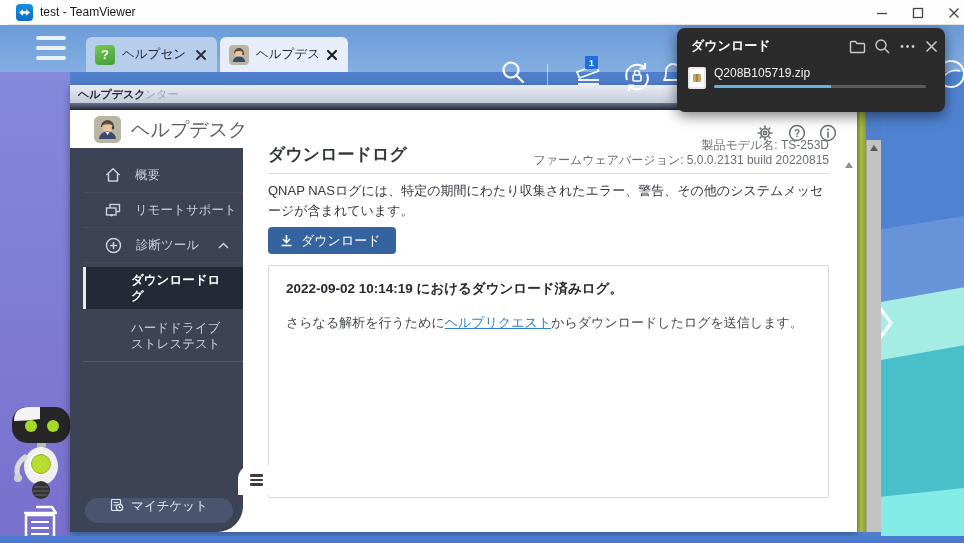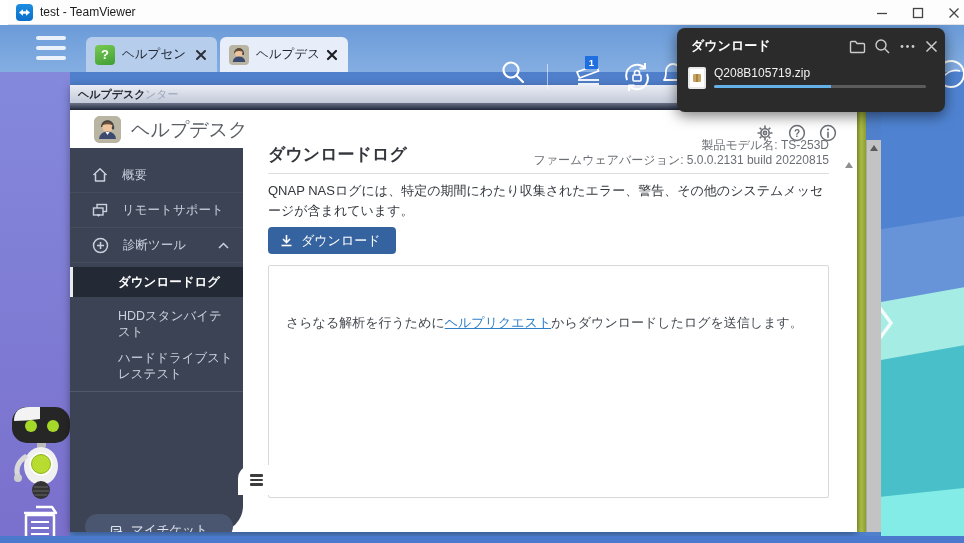--- a/index.html
+++ b/index.html
@@ -50,29 +50,29 @@
   .hd-titlebar-ghost { left:75px; top:2px; font-size:11px; color:#9aa6bb; }
   .hd-darkstrip { left:0; top:18px; width:787px; height:7px; background:linear-gradient(180deg,#6a7389,#1f2839); }
   .hd-content { left:0; top:25px; width:787px; height:422px; background:#fff; overflow:hidden; }
 
   
   .app-avatar { left:24px; top:6px; width:27px; height:27px; border-radius:6px; background:#b9b5a2; overflow:hidden; }
   .app-title { left:61px; top:7px; font-size:19px; color:#5a5f66; }
   .hicon { top:14px; width:18px; height:18px; cursor:pointer; }
 
   
-  .sidebar { left:0; top:38px; width:173px; height:384px; background:#3b4354; border-bottom-right-radius:26px; }
+  .sidebar { left:0; top:38px; width:173px; height:384px; background:#3b4354; border-bottom-right-radius:26px;padding-left:13px; }
   .side-item { position:relative; height:35px; display:flex; align-items:center; gap:14px; padding-left:22px; color:#c9d1dd; font-size:12.5px; cursor:pointer; border-bottom:1px solid rgba(255,255,255,.05); }
   .side-item svg { flex:0 0 auto; }
   .side-item .chev { position:absolute; right:14px; }
   .sub-item { position:relative; display:flex; align-items:center; min-height:30px; padding:5px 10px 5px 48px; color:#c9d1dd; font-size:12.5px; line-height:16px; cursor:pointer; }
   .sub-item.active { background:#232a36; color:#fff; font-weight:bold; }
   .sub-item.active::before { content:""; position:absolute; left:0; top:0; bottom:0; width:3px; background:#e8eaee; }
   .side-divider { margin-top:4px; border-top:1px solid rgba(255,255,255,.12); }
-  .ticket-pill { position:absolute; left:15px; top:366px; width:148px; height:25px; border-radius:13px; background:#4a5670; color:#dfe5ee; font-size:12.5px; display:flex; align-items:flex-end; justify-content:center; gap:7px; cursor:pointer; }
+  .ticket-pill { position:absolute; left:15px; top:350px; width:148px; height:25px; border-radius:13px; background:#4a5670; color:#dfe5ee; font-size:12.5px; display:flex; align-items:flex-start; justify-content:center; gap:7px; cursor:pointer; }
   .corner-tab { left:168px; top:355px; width:40px; height:30px; background:#fff; border-top-left-radius:14px; display:flex; align-items:center; justify-content:flex-start; padding-left:12px; z-index:11; }
   .corner-tab .bars { width:13px; }
   .corner-tab .bars i { display:block; height:2.5px; margin:2px 0; background:#3d3d3d; border-radius:1px; }
 
   
   .main { left:173px; top:38px; width:602px; height:384px; }
   .meta { right:16px; top:-10px; text-align:right; font-size:12px; color:#6b6f75; line-height:15px; }
   .main h1 { position:absolute; left:25px; top:-5px; font-size:17px; color:#33373d; font-weight:bold; }
   .main-divider { left:25px; right:16px; top:25px; height:1px; background:#ddd; }
   .descr { left:25px; right:16px; top:33px; font-size:13px; color:#33373d; line-height:19.5px; }
@@ -208,23 +208,20 @@
         <svg class="chev" width="11" height="7" viewBox="0 0 11 7">
             <polyline points="1,6 5.5,1.5 10,6" stroke="#c9d1dd" stroke-width="1.5" fill="none"></polyline>
           </svg>
       </div>
       <div style="height:4px"></div>
       <div class="sub-item active">
         <span>ダウンロードログ</span>
       </div>
       <div style="height:6px"></div>
       <div class="sub-item">
-        <span>HDDスタンバイテスト</span>
-      </div>
-      <div class="sub-item">
         <span>ハードドライブストレステスト</span>
       </div>
       <div class="side-divider"></div>
       <div class="ticket-pill">
         <svg width="14" height="14" viewBox="0 0 14 14">
             <g stroke="#dfe5ee" stroke-width="1.2" fill="none">
               <rect x="1.5" y="1.5" width="9" height="11" rx="1"></rect>
               <path d="M3.5,4.5 h5 M3.5,7 h3"></path>
               <circle cx="9.5" cy="9.5" r="3.2" fill="#4a5670"></circle>
               <path d="M9.5,7.8 v1.7 h1.4"></path>
@@ -253,20 +250,21 @@
         <svg width="13" height="13" viewBox="0 0 13 13">
             <g stroke="#fff" stroke-width="1.6" fill="none">
               <path d="M6.5,1 V8"></path>
               <path d="M3,5 L6.5,8.5 L10,5"></path>
               <path d="M1.5,11.5 H11.5"></path>
             </g>
           </svg>
         <span>ダウンロード</span>
       </button>
       <div class="abs card">
+        <div class="abs card-title">2022-09-02 10:14:19 におけるダウンロード済みログ。</div>
         <div class="abs card-body">
           <span>さらなる解析を行うために</span><a href="#">ヘルプリクエスト</a><span>からダウンロードしたログを送信します。</span>
         </div>
       </div>
     </div>
     <div class="abs inner-scroll-arr"></div>
   </div>
 </div>
 
 <div class="abs tv-toolbar">

